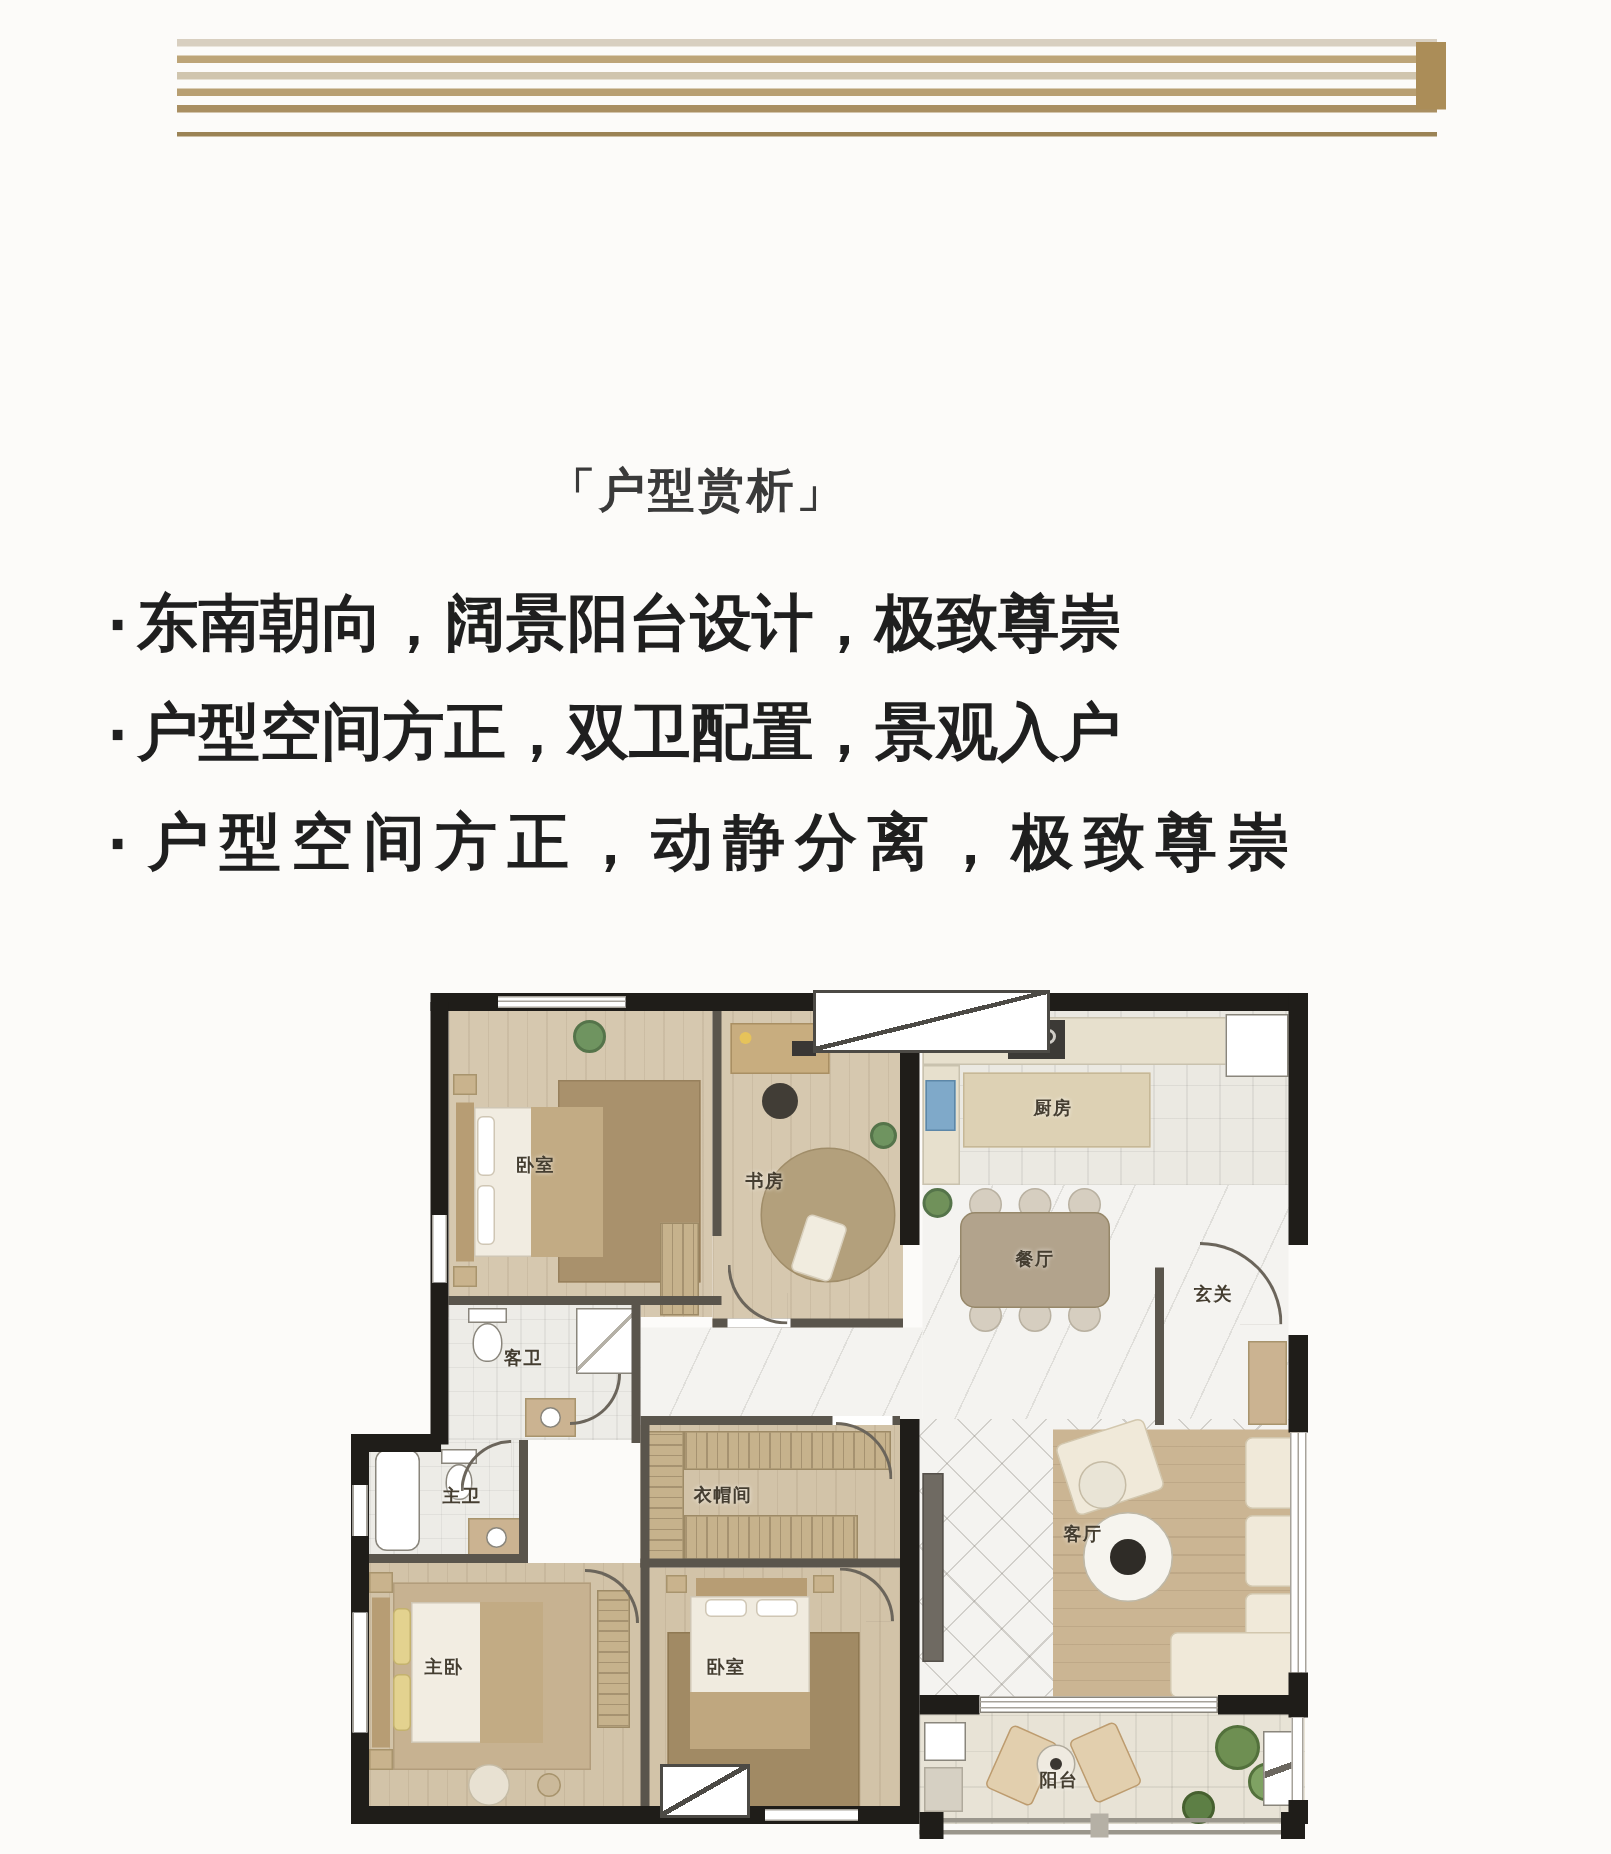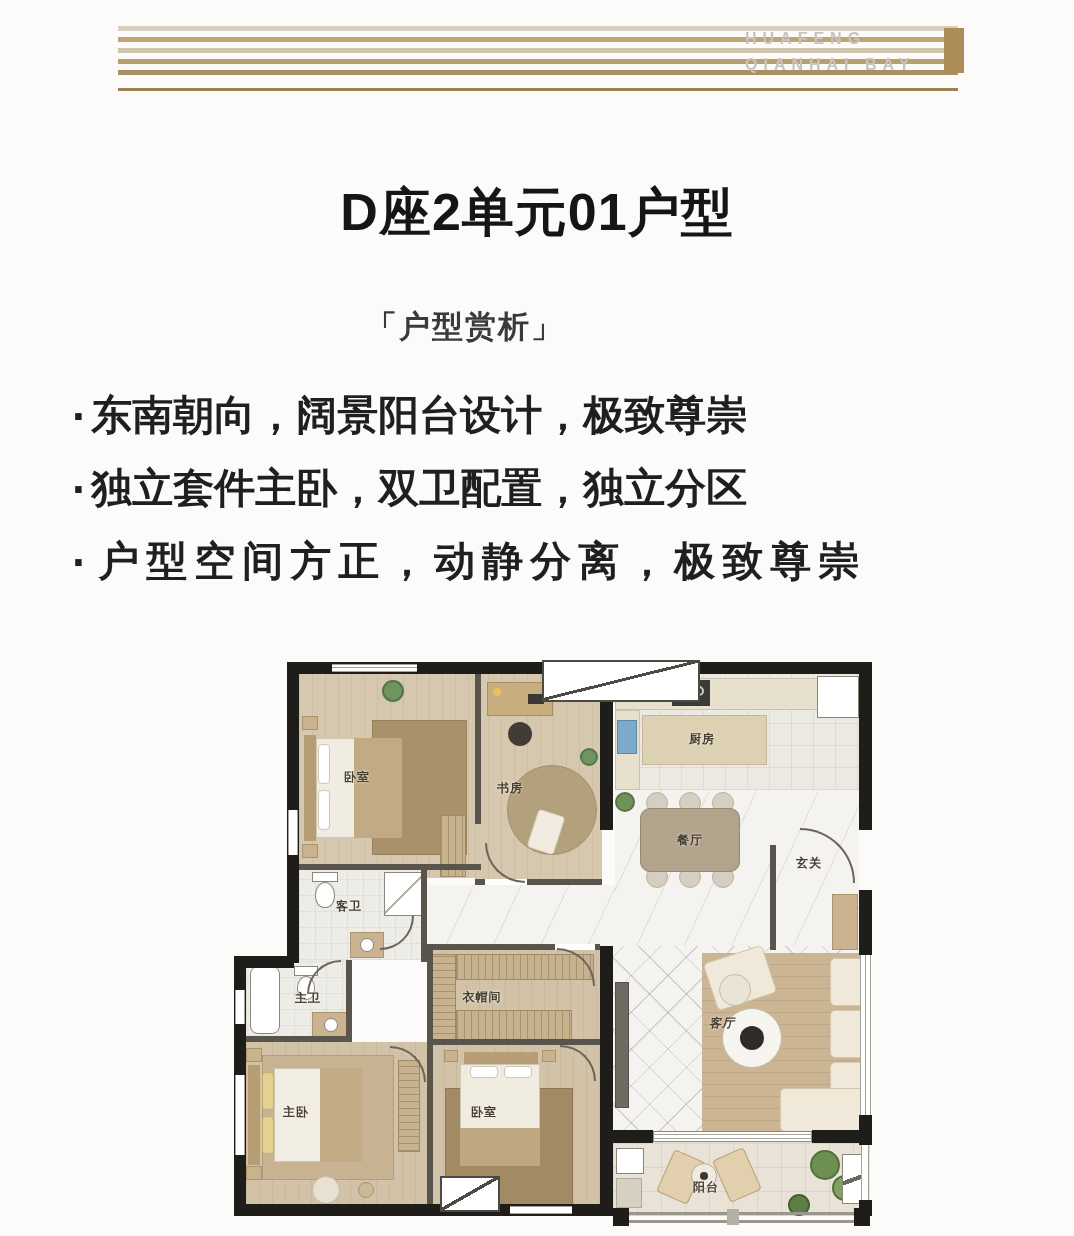--- a/index.html
+++ b/index.html
@@ -78,37 +78,32 @@
 </head>
 <body>
 
 <div class="page">
 
   <div class="stripe s1"></div>
   <div class="stripe s2"></div>
   <div class="stripe s3"></div>
   <div class="stripe s4"></div>
   <div class="stripe s5"></div>
-  <div class="brand">
-    <div>HUAFENG</div>
-    <div>QIANHAI BAY</div>
-  </div>
   <div class="brand-bar"></div>
   <div class="hdr-underline"></div>
 
-  <div class="unit-title">D座2单元01户型</div>
   <div class="unit-tag">「户型赏析」</div>
 
   <div class="feature f1">
       <span class="dot">·</span>
       <span>东南朝向，阔景阳台设计，极致尊崇</span>
     </div>
   <div class="feature f2">
       <span class="dot">·</span>
-      <span>独立套件主卧，双卫配置，独立分区</span>
+      <span>户型空间方正，双卫配置，景观入户</span>
     </div>
   <div class="feature f3">
       <span class="dot">·</span>
       <span>户型空间方正，动静分离，极致尊崇</span>
     </div>
 
   <div class="plan">
 
     <div class="wood" style="left:67px;top:14px;width:176px;height:204px;"></div>
     <div class="wood" style="left:243px;top:14px;width:127px;height:211px;"></div>
@@ -287,18 +282,18 @@
     <div class="rlabel" style="left:125px;top:117px;">卧室</div>
     <div class="rlabel" style="left:278px;top:128px;">书房</div>
     <div class="rlabel" style="left:470px;top:79px;">厨房</div>
     <div class="rlabel" style="left:458px;top:180px;">餐厅</div>
     <div class="rlabel" style="left:577px;top:203px;">玄关</div>
     <div class="rlabel" style="left:117px;top:246px;">客卫</div>
     <div class="rlabel" style="left:76px;top:338px;">主卫</div>
     <div class="rlabel" style="left:250px;top:337px;">衣帽间</div>
     <div class="rlabel" style="left:64px;top:452px;">主卧</div>
     <div class="rlabel" style="left:252px;top:452px;">卧室</div>
-    <div class="rlabel" style="left:490px;top:363px;font-style:italic;">客厅</div>
+    <div class="rlabel" style="left:490px;top:363px;">客厅</div>
     <div class="rlabel" style="left:474px;top:527px;">阳台</div>
 
   </div>
 
 </div>
 
 </body></html>

